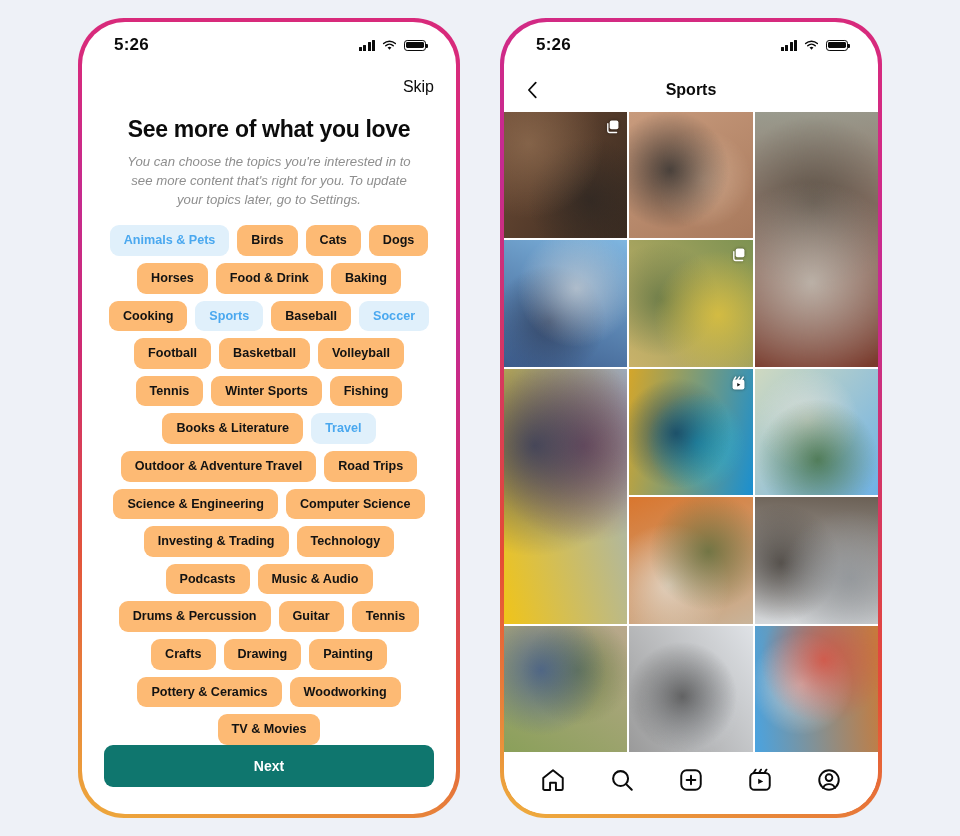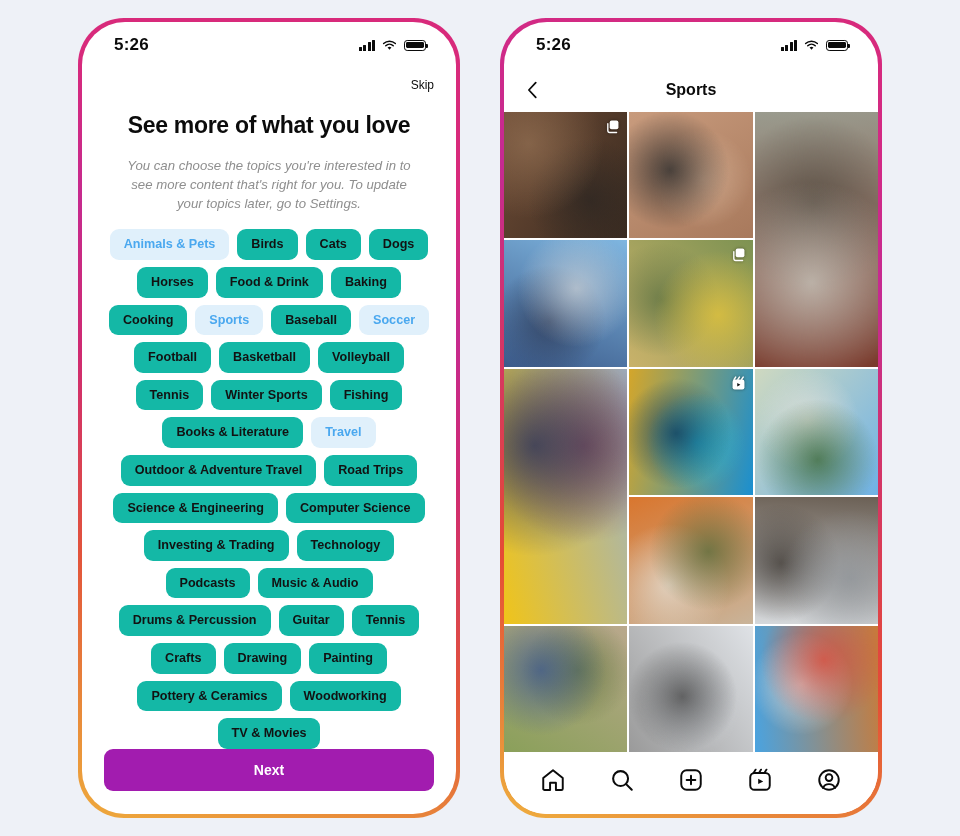--- a/index.html
+++ b/index.html
@@ -53,49 +53,49 @@
     position:relative;box-sizing:border-box;padding:1.3px;
   }
   .batt::after{
     content:"";position:absolute;right:-3.2px;top:3px;width:1.8px;height:4px;
     background:#0b0b0b;border-radius:0 1px 1px 0;
   }
   .batt b{display:block;width:100%;height:100%;background:#0b0b0b;border-radius:1.4px;}
 
   
   .skip-row{display:flex;justify-content:flex-end;padding:10px 22px 0 0;}
-  .skip{font-size:12px;color:#0b0b0b;cursor:pointer;margin-left:25px;}
+  .skip{font-size:16px;color:#0b0b0b;cursor:pointer;margin-left:25px;}
   .headline{
     text-align:center;font-size:23px;font-weight:bold;color:#0b0b0b;
-    margin:20px 0 8px;letter-spacing:-.3px;
+    margin:20px 0 0;letter-spacing:-.3px;
   }
   .subtext{
     text-align:center;font-size:13.2px;color:#8e8e8e;line-height:1.45;
     margin:9px auto 0;width:300px;font-style:italic;
   }
   .chips{
     margin-top:16px;padding:0 18px;
     display:flex;flex-wrap:wrap;justify-content:center;
     gap:7px 8px;
     align-content:flex-start;
     flex:1 1 auto;
   }
   .chip{
-    background:#14b8a6;color:#121212;
+    background:#fdba74;color:#121212;
     font-size:12.6px;font-weight:bold;
     border-radius:9px;
     padding:9px 14px;
     white-space:nowrap;
     cursor:pointer;
     line-height:1;
   }
   .chip.sel{background:#e0f0fb;color:#4aa8ef;}
   .next-wrap{padding:0 22px 34px;}
   .next-btn{
-    background:#a21caf;color:#ffffff;
+    background:#0f766e;color:#ffffff;
     border:none;width:100%;height:42px;border-radius:9px;
     font-size:14px;font-weight:bold;cursor:pointer;
     font-family:"Liberation Sans", sans-serif;
   }
 
   
   .topbar{
     height:44px;flex:0 0 44px;display:flex;align-items:center;
     padding:0 18px;box-sizing:border-box;position:relative;
   }

